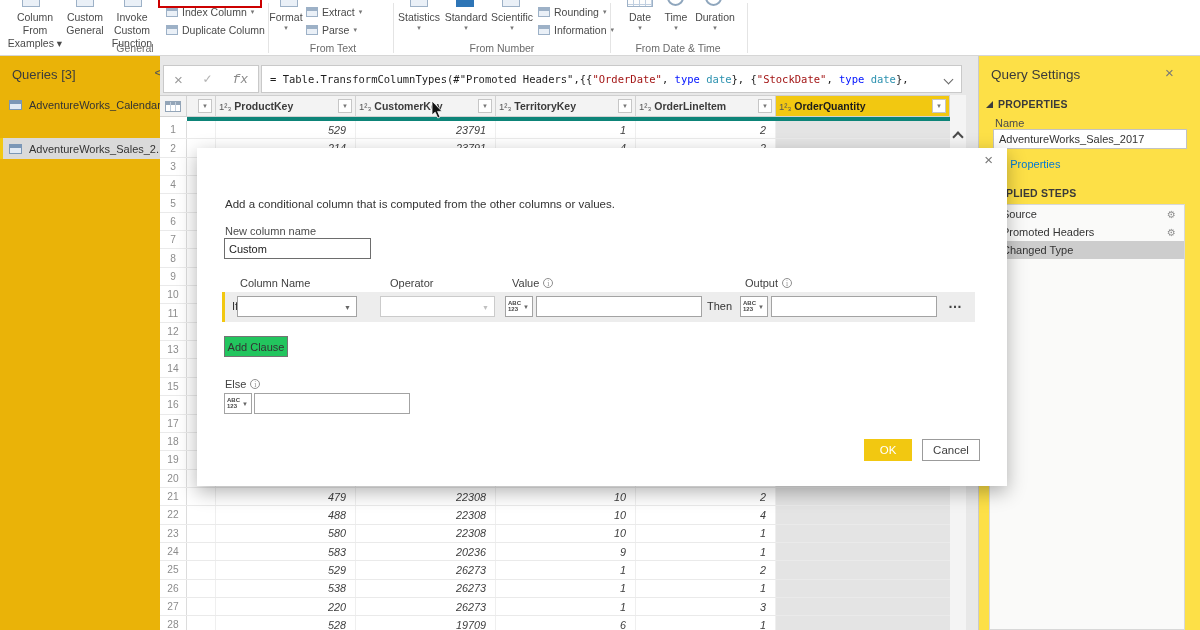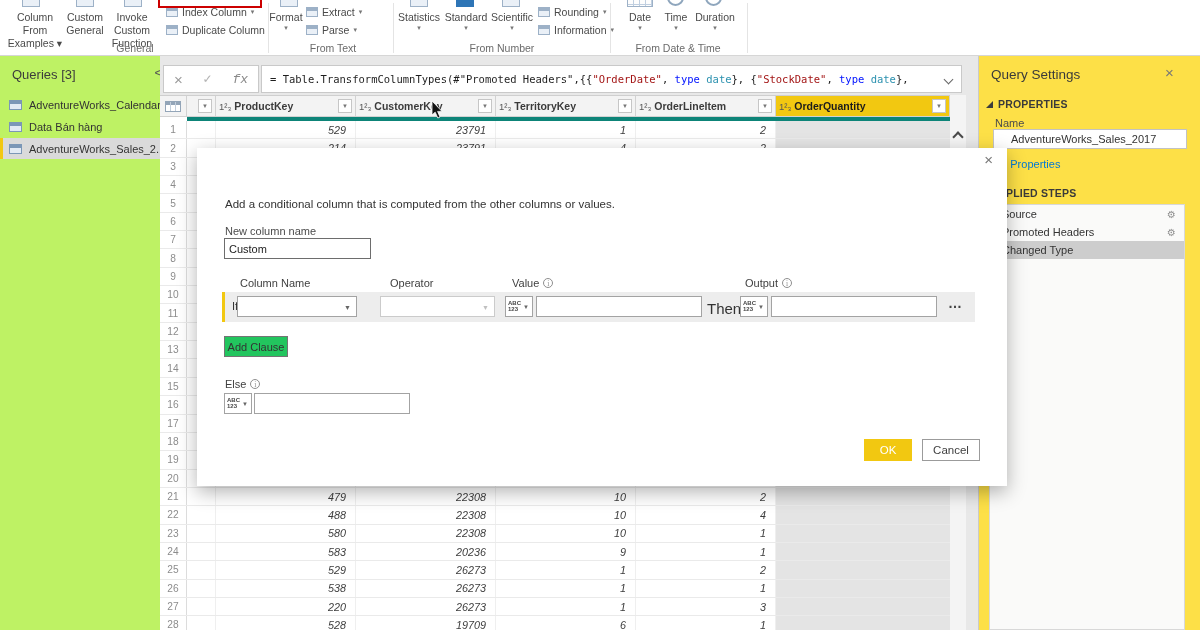--- a/index.html
+++ b/index.html
@@ -14,21 +14,21 @@
 .rib-div{position:absolute;top:3px;height:50px;width:1px;background:#e4e4e4}
 .mini-icon{width:12px;height:10px;border:1px solid #9db1c7;background:linear-gradient(#9db1c7 0 3px,#eaf0f7 3px);flex:0 0 auto}
 .frag{position:absolute;top:0;height:7px;overflow:hidden}
 .frag-box{width:18px;height:20px;border:1px solid #9db1c7;background:#eaf0f7;transform:translateY(-13px)}
 .frag-circle{width:17px;height:17px;border:2px solid #8fa6bd;border-radius:50%;transform:translateY(-11px)}
 .frag-cal{width:26px;height:18px;border:1px solid #9db1c7;transform:translateY(-11px);background:repeating-linear-gradient(90deg,transparent 0 5px,#c0cfe0 5px 6px),repeating-linear-gradient(transparent 0 4px,#c0cfe0 4px 5px),#fdfdfd}
 .arr{font-size:7px;color:#777;line-height:7px}
 #red-hl{position:absolute;left:158px;top:-7px;width:104px;height:15px;border:2px solid #cc0000;z-index:6}
 
 
-#sidebar{position:absolute;left:0;top:56px;width:172px;height:574px;background:#bef264;border-right:1px solid #c9c9c9}
+#sidebar{position:absolute;left:0;top:56px;width:172px;height:574px;background:#eab308;border-right:1px solid #c9c9c9}
 .sb-title{position:absolute;left:12px;top:11px;font-size:13px;color:#3c3c3c}
 .sb-collapse{position:absolute;right:9px;top:9px;font-size:13px;color:#555;cursor:default}
 .sb-item{position:absolute;left:0;width:160px;height:21px;display:flex;align-items:center;gap:7px;padding-left:9px;font-size:11px;color:#333;white-space:nowrap;overflow:hidden}
 .sb-item.sel{background:#dadada;box-shadow:inset 3px 0 0 #f2c811}
 .tbl-icon{width:13px;height:10px;border:1px solid #7b97b7;background:linear-gradient(#7b97b7 0 3px,#e2eaf4 3px);flex:0 0 auto}
 
 
 #content{position:absolute;left:160px;top:56px;width:818px;height:574px;background:#e8e8e8}
 
 
@@ -64,21 +64,21 @@
 #vscroll{position:absolute;left:950px;top:95px;width:16px;height:535px;background:#f4f4f4;z-index:2}
 .chevup{position:absolute;left:4px;top:38px;width:8px;height:8px;border-left:2px solid #4a4a4a;border-top:2px solid #4a4a4a;transform:rotate(45deg)}
 
 
 #qs{position:absolute;left:978px;top:56px;width:222px;height:574px;background:#fde047;border-left:1px solid #cacaca}
 .qs-title{position:absolute;left:12px;top:11px;font-size:13.5px;color:#3a3a3a}
 .qs-close{position:absolute;left:186px;top:8px;font-size:15px;color:#787878}
 .qs-tri{position:absolute;left:7px;top:45px;width:0;height:0;border-bottom:7px solid #3c3c3c;border-left:7px solid transparent}
 .qs-props{position:absolute;left:19px;top:42px;font-size:10.5px;font-weight:700;color:#3a3a3a;letter-spacing:.2px}
 .qs-name-label{position:absolute;left:16px;top:61px;font-size:11px;color:#4b4b4b}
-.qs-input{position:absolute;left:14px;top:73px;width:194px;height:20px;background:#fff;border:1px solid #c2c2c2;font-size:11px;color:#333;font-family:"Liberation Sans",sans-serif;padding:0 17px}
+.qs-input{position:absolute;left:14px;top:73px;width:194px;height:20px;background:#fff;border:1px solid #c2c2c2;font-size:11px;color:#333;font-family:"Liberation Sans",sans-serif;padding:0 5px}
 .qs-link{position:absolute;left:16px;top:102px;font-size:11px;color:#0078d4}
 .qs-steps-label{position:absolute;left:12px;top:131px;font-size:10.5px;font-weight:700;color:#3a3a3a;letter-spacing:.2px}
 .steps-box{position:absolute;left:10px;top:148px;width:196px;height:426px;background:#fafaf9;border:1px solid #d8d8d8}
 .step{height:18px;display:flex;align-items:center;padding:0 8px 0 12px;font-size:11px;color:#333}
 .step.sel{background:#cdcdcd}
 .gear{margin-left:auto;font-family:"DejaVu Sans",sans-serif;font-size:10px;color:#909090}
 
 
 #dlg{position:absolute;left:197px;top:148px;width:810px;height:338px;background:#fff;box-shadow:0 6px 18px rgba(0,0,0,.3);z-index:40}
 .dlg-close{position:absolute;right:14px;top:3px;font-size:15px;color:#777}
@@ -91,21 +91,21 @@
 .if-row{position:absolute;left:25px;top:144px;width:753px;height:30px;background:#ededed;border-left:3px solid #f2c811}
 .if-label{position:absolute;left:7px;top:8px;font-size:11px;color:#333}
 .dd{position:absolute;top:4px;height:21px;background:#fff;border:1px solid #a3a3a3}
 .dd .darr{position:absolute;right:5px;top:7px;font-size:7px;color:#666}
 .dd.dis{border-color:#cbcbcb}
 .dd.dis .darr{color:#c0c0c0}
 .tin{position:absolute;top:4px;height:21px;background:#fff;border:1px solid #a3a3a3}
 .abcbtn{position:absolute;top:4px;width:28px;height:21px;background:#fff;border:1px solid #a3a3a3;display:flex;align-items:center;padding:0 2px;gap:2px}
 .abctxt{font-size:6px;line-height:5.5px;color:#444;font-weight:700}
 .abcarr{font-size:6px;color:#666}
-.then-label{position:absolute;left:482px;top:8px;font-size:15px;color:#333}
+.then-label{position:absolute;left:482px;top:8px;font-size:11px;color:#333}
 .dots{position:absolute;left:723px;top:3px;font-size:14px;font-weight:700;color:#444;letter-spacing:1px}
 .addclause{position:absolute;left:27px;top:188px;width:64px;height:21px;background:#22c55e;border:1px solid #747474;font-size:11px;color:#333;display:flex;align-items:center;justify-content:center}
 .else-label{position:absolute;left:28px;top:230px;font-size:11px;color:#3f3f3f}
 .abc-else{position:absolute;left:27px;top:245px;width:28px;height:21px;background:#fff;border:1px solid #a3a3a3;display:flex;align-items:center;padding:0 2px;gap:2px}
 .else-in{position:absolute;left:57px;top:245px;width:156px;height:21px;background:#fff;border:1px solid #a3a3a3}
 .okbtn{position:absolute;left:667px;top:291px;width:48px;height:22px;background:#f2c811;color:#fff;font-size:11.5px;display:flex;align-items:center;justify-content:center}
 .cancelbtn{position:absolute;left:725px;top:291px;width:58px;height:22px;background:#fff;border:1px solid #9b9b9b;color:#3f3f3f;font-size:11.5px;display:flex;align-items:center;justify-content:center}
 
 #cursor{position:absolute;left:431px;top:101px;z-index:60}
 </style>
@@ -226,24 +226,20 @@
   <div class="rib-label" style="left:628px;width:100px">From Date &amp; Time</div>
   <div class="rib-div" style="left:747px"></div>
 </div>
 
 <div id="sidebar">
   <div class="sb-title">Queries [3]</div>
   <div class="sb-collapse">&lt;</div>
   <div class="sb-item" style="top:38px">
     <span class="tbl-icon"></span>
     <span>AdventureWorks_Calendar</span>
-  </div>
-  <div class="sb-item" style="top:60px">
-    <span class="tbl-icon"></span>
-    <span>Data Bán hàng</span>
   </div>
   <div class="sb-item sel" style="top:82px">
     <span class="tbl-icon"></span>
     <span>AdventureWorks_Sales_2...</span>
   </div>
 </div>
 
 <div id="content"></div>
 
 <div id="fxbox">

